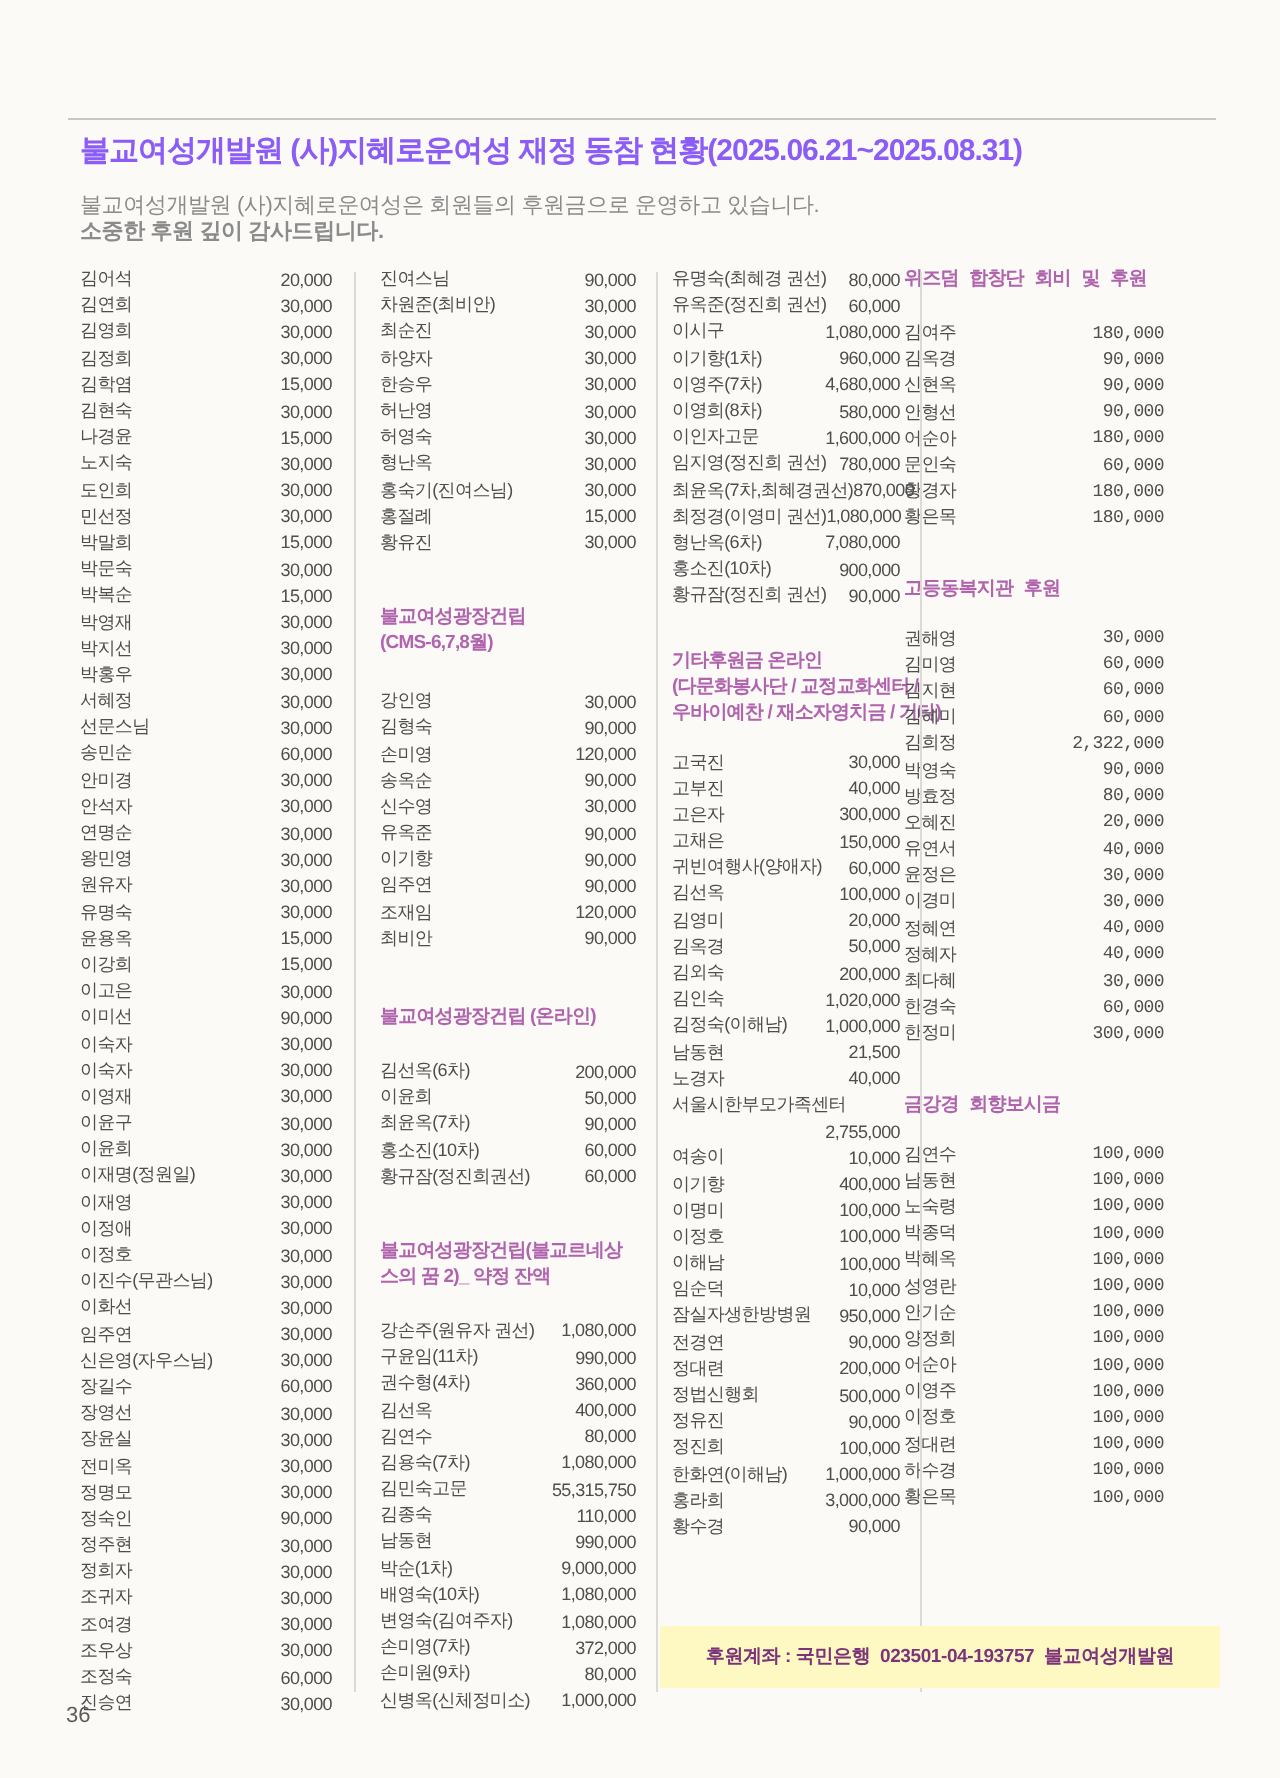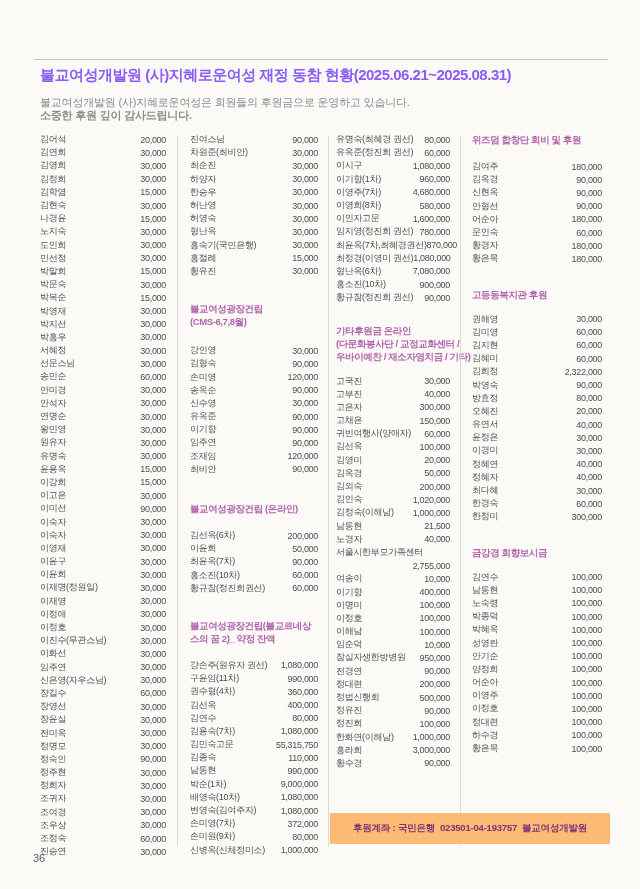--- a/index.html
+++ b/index.html
@@ -14,37 +14,37 @@
     font-size:15px;font-weight:bold;color:#8b5cf6;letter-spacing:-0.5px;white-space:nowrap;
   }
   .sub{position:absolute;left:40px;margin:0;font-size:11px;color:#8b8b8b;letter-spacing:-0.2px;}
   .sub.s1{top:95px;}
   .sub.s2{top:108px;font-weight:bold;}
   .cols{position:absolute;top:133px;left:0;width:640px;height:735px;}
   .col{position:absolute;top:0;}
   .col.c0{left:40px;width:126px;}
   .col.c1{left:190px;width:128px;}
   .col.c2{left:336px;width:114px;}
-  .col.c3{left:472px;width:130px;}
+  .col.c3{left:452px;width:130px;font-family:Liberation Mono, monospace;}
   .vdiv{position:absolute;top:3px;width:1px;height:710px;background:#dcdad5;}
   .vdiv.d0{left:177px;}
   .vdiv.d1{left:328px;}
   .vdiv.d2{left:460px;}
   .row{
     display:flex;justify-content:space-between;align-items:center;
     height:13.2px;font-size:9px;color:#4e4e4e;letter-spacing:-0.3px;white-space:nowrap;
   }
   .row .amt{text-align:right;}
   .sec-h{
     font-size:9.5px;font-weight:bold;color:#b164ae;line-height:13px;
     letter-spacing:-0.4px;white-space:nowrap;
   }
   .footer-box{
     position:absolute;left:330px;top:813px;width:280px;height:31px;
-    background:#fdba74;color:#7d3379;font-size:9.5px;font-weight:bold;
+    background:#fef9c3;color:#7d3379;font-size:9.5px;font-weight:bold;
     display:flex;align-items:center;justify-content:center;
     letter-spacing:-0.2px;white-space:pre;
   }
   .page-num{position:absolute;left:33px;top:852px;font-size:11px;color:#5a5a5a;}
 </style>
 </head>
 <body>
 
 <div class="top-rule"></div>
 
@@ -302,21 +302,21 @@
       </div>
       <div class="row">
         <span class="nm">허영숙</span>
         <span class="amt">30,000</span>
       </div>
       <div class="row">
         <span class="nm">형난옥</span>
         <span class="amt">30,000</span>
       </div>
       <div class="row">
-        <span class="nm">홍숙기(국민은행)</span>
+        <span class="nm">홍숙기(진여스님)</span>
         <span class="amt">30,000</span>
       </div>
       <div class="row">
         <span class="nm">홍절례</span>
         <span class="amt">15,000</span>
       </div>
       <div class="row">
         <span class="nm">황유진</span>
         <span class="amt">30,000</span>
       </div>

